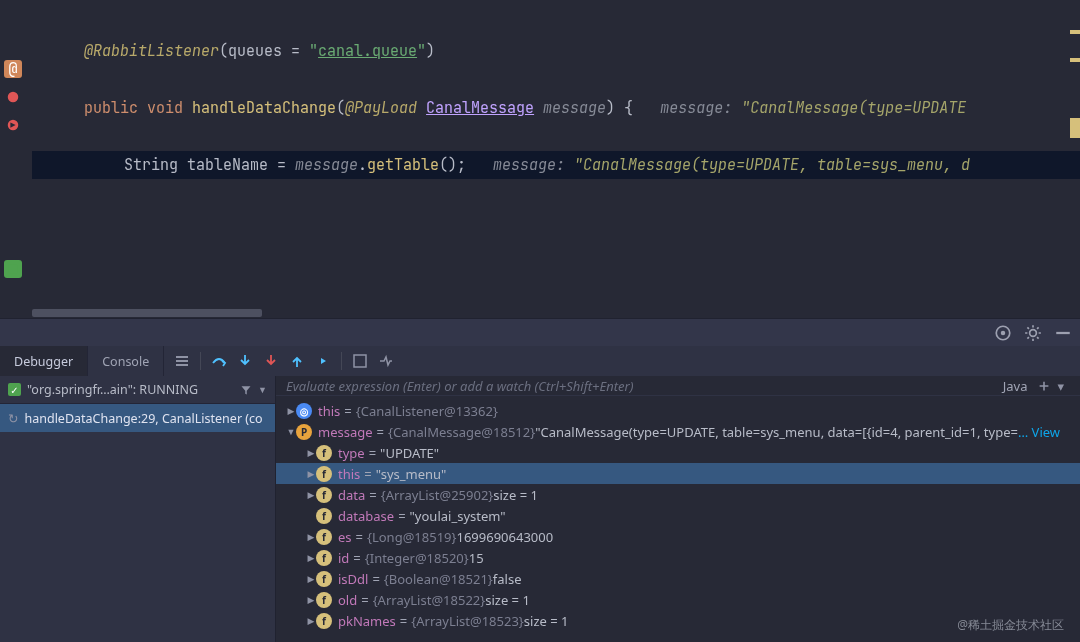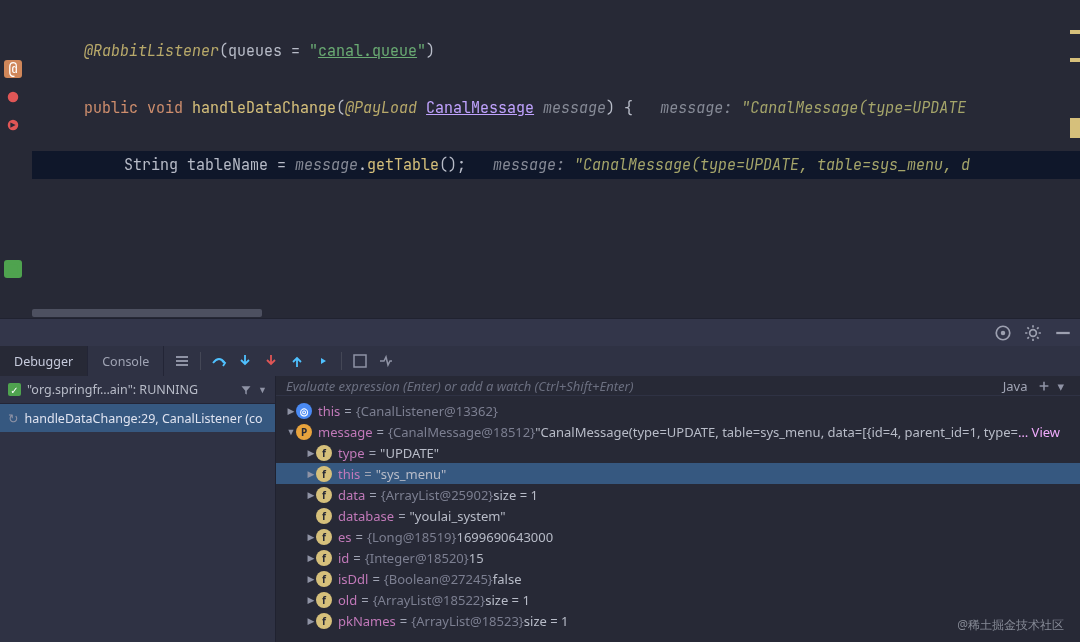--- a/index.html
+++ b/index.html
@@ -103,21 +103,21 @@
   .ticon { width:16px;height:16px;border-radius:50%;display:inline-flex;
     align-items:center;justify-content:center;font-size:10px;font-weight:700;
     margin-right:6px; flex:none;}
   .ic-target{ background:#4a8af4;color:#fff; }
   .ic-p { background:#e8a33d;color:#272936; }
   .ic-f { background:#d6c07b;color:#272936; }
   .vname { color:#c179b9; }
   .veq { color:#a0a4b4; padding:0 4px; }
   .vobj { color:#7c7f91; }
   .vstr { color:#b8bcc8; }
-  .vlink{ color:#f0abfc; cursor:pointer; }
+  .vlink{ color:#0ea5e9; cursor:pointer; }
   
   .watermark {
     position:absolute; right:16px; bottom:8px; color:#868a96;
     font-family: system-ui,sans-serif; font-size:12px;
   }
   .err-stripe { position:absolute; right:0; top:0; width:10px; height:308px; }
   .stripe { position:absolute; right:0; width:10px; height:4px; }
 </style>
 </head>
 <body>
@@ -302,21 +302,21 @@
           <span class="vname">id</span>
           <span class="veq">=</span>
           <span class="vobj">{Integer@18520}</span>
           <span class="vstr"> 15</span>
         </div>
         <div class="trow" style="padding-left: 30px;">
           <span class="tarrow">▶</span>
           <span class="ticon ic-f">f</span>
           <span class="vname">isDdl</span>
           <span class="veq">=</span>
-          <span class="vobj">{Boolean@27245}</span>
+          <span class="vobj">{Boolean@18521}</span>
           <span class="vstr"> false</span>
         </div>
         <div class="trow" style="padding-left: 30px;">
           <span class="tarrow">▶</span>
           <span class="ticon ic-f">f</span>
           <span class="vname">old</span>
           <span class="veq">=</span>
           <span class="vobj">{ArrayList@18522}</span>
           <span class="vstr">  size = 1</span>
         </div>

